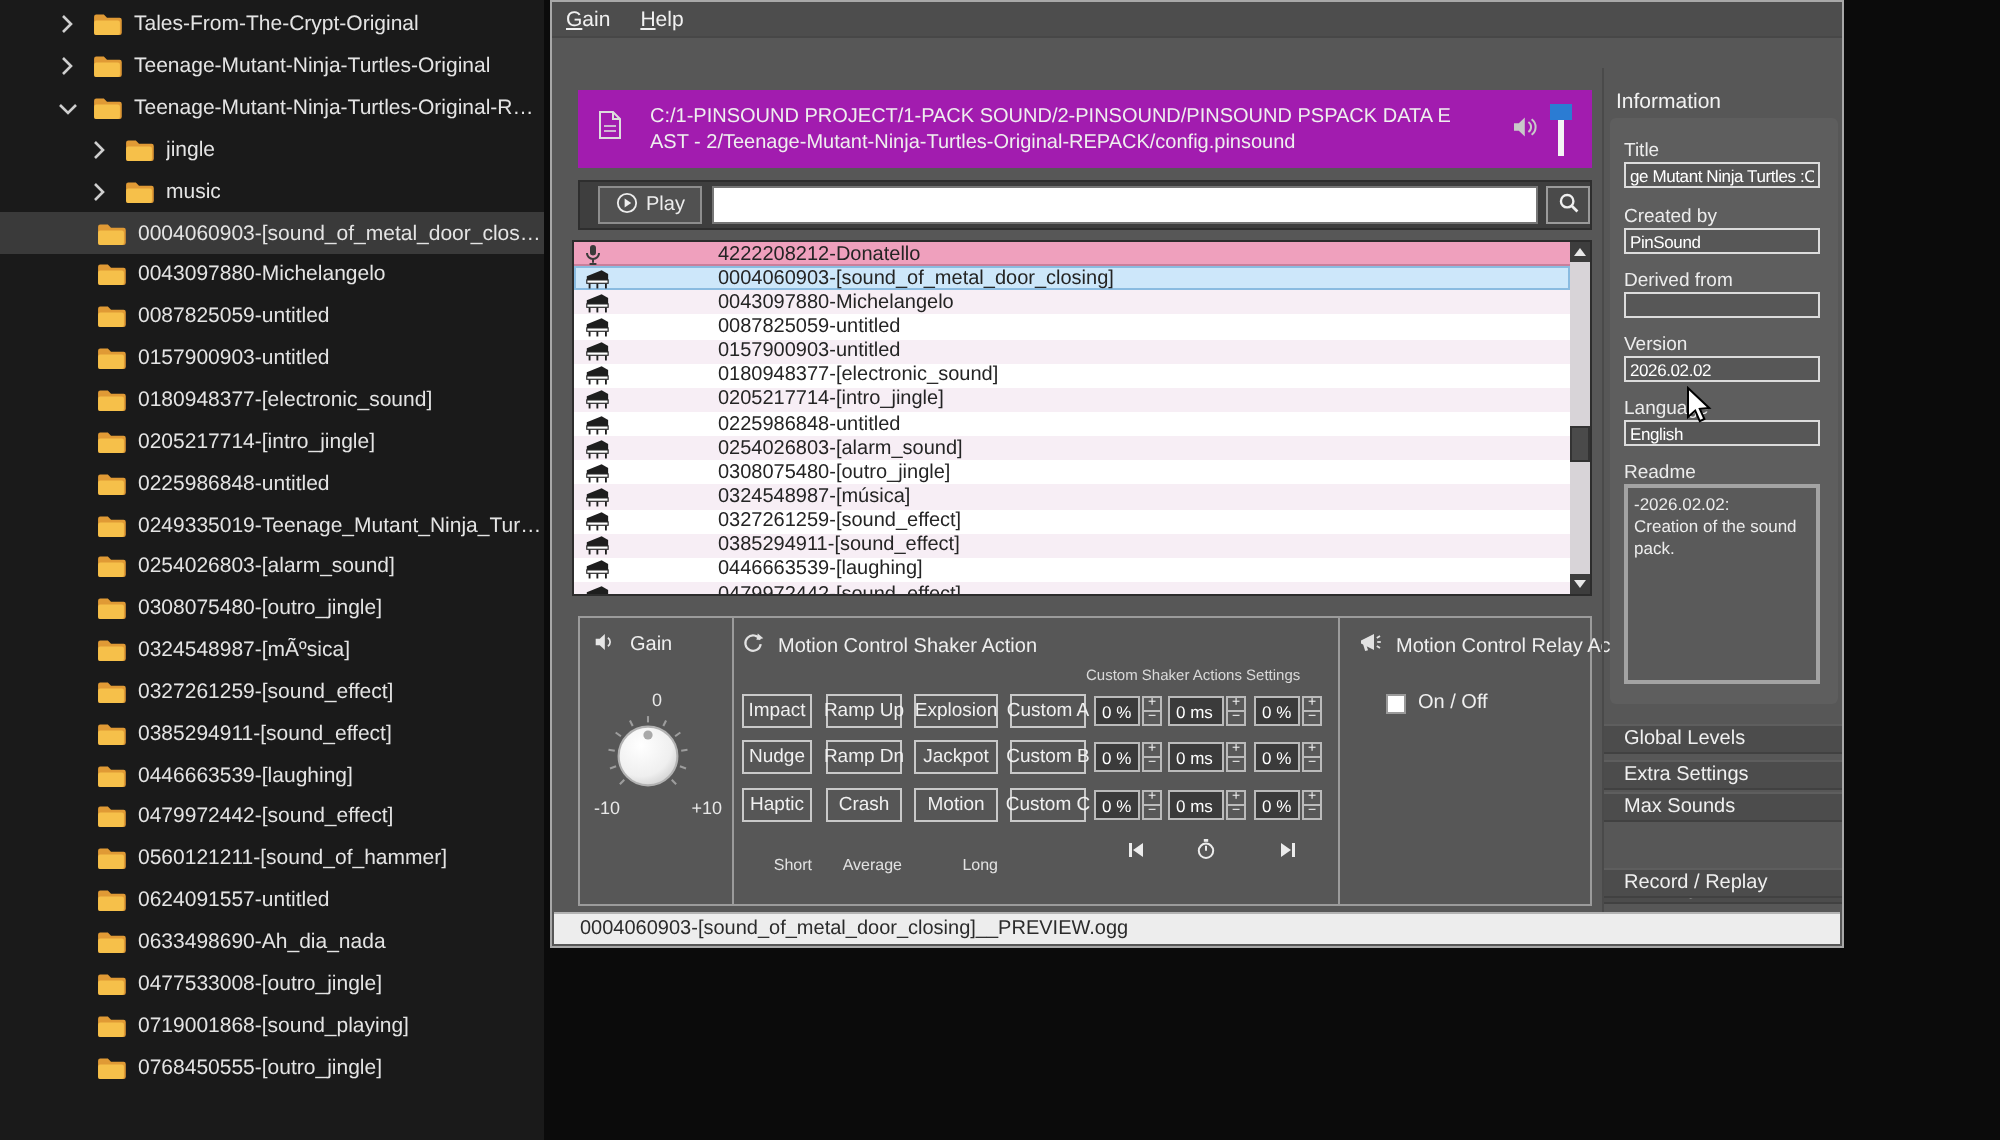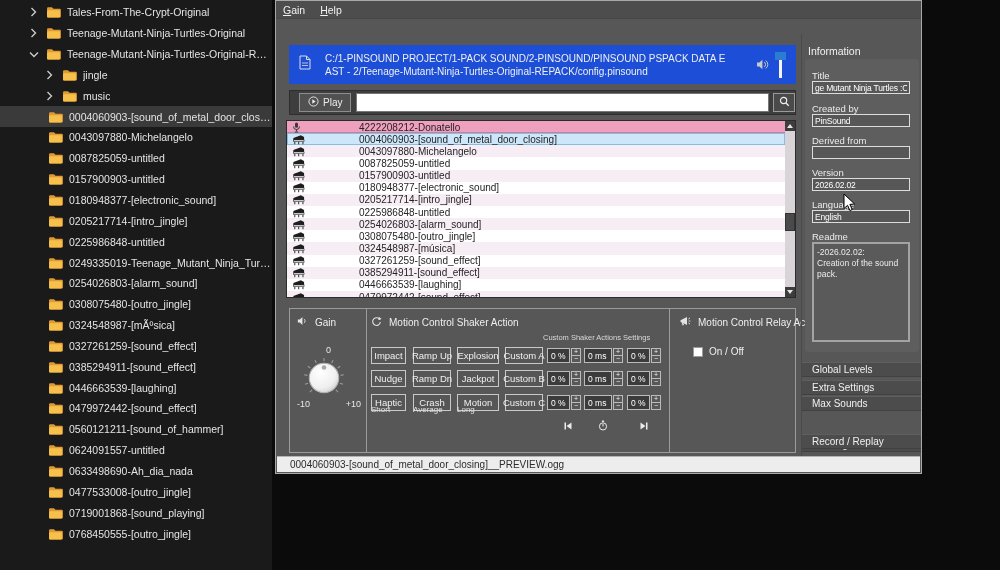--- a/index.html
+++ b/index.html
@@ -25,21 +25,21 @@
   .tb-controls{margin-left:auto;display:flex;height:100%}
   .tb-btn{width:30px;display:flex;align-items:center;justify-content:center}
   .gl-min{width:8px;height:1px;background:#3a3a3a}
   .gl-max{width:7px;height:6px;border:1px solid #3a3a3a}
   .gl-close{font-size:12px;line-height:10px;color:#3a3a3a}
   .menubar{height:17px;background:#4d4d4d;display:flex;align-items:center;padding-left:7px;gap:15px;border-bottom:1px solid #474747}
   .menu-item{color:#f1f1f1;font-size:10.5px}
   .menu-item::first-letter{text-decoration:underline}
 
   
-  .pathbox{position:absolute;left:13px;top:44px;width:507px;height:39px;background:#1d4ed8;display:flex;align-items:center}
+  .pathbox{position:absolute;left:13px;top:44px;width:507px;height:39px;background:#a21caf;display:flex;align-items:center}
   .doc-icon{margin-left:10px;flex:0 0 auto}
   .path-text{margin-left:14px;width:402px;font-size:10px;color:#efefef;line-height:13px;max-height:27px;overflow:hidden;word-break:break-all}
   .vol-wrap{margin-left:auto;margin-right:10px;display:flex;align-items:center;gap:6px}
   .vol-slider{position:relative;width:11px;height:26px}
   .vol-track{position:absolute;left:4px;top:2px;width:3px;height:24px;background:#f4f4f4}
   .vol-handle{position:absolute;left:0;top:0;width:11px;height:8px;background:#2b7cd3}
 
   
   .searchrow{position:absolute;left:13px;top:89px;width:507px;height:25px;background:#3e3e3e;border:1px solid #2e2e2e;box-sizing:border-box;display:flex;align-items:center}
   .play-btn{margin-left:9px;height:19px;padding:0 8px;background:#515151;border:1px solid #8d8d8d;color:#ededed;font-size:10px;display:flex;align-items:center;gap:4px}
@@ -82,21 +82,21 @@
   .r1{top:38px}.r2{top:61px}.r3{top:85px}
   .c1{left:4px;width:35px}.c2{left:46px;width:38px}.c3{left:90px;width:42px}.cust{left:138px;width:38px}
   .spin{position:absolute;display:flex;height:15px}
   .spin.r1{top:39px}.spin.r2{top:62px}.spin.r3{top:86px}
   .s1{left:180px}.s2{left:217px}.s3{left:260px}
   .spf{background:#3b3b3b;border:1px solid #bbb;box-sizing:border-box;color:#fff;font-size:8.5px;display:flex;align-items:center;padding-left:3px;white-space:nowrap}
   .s1 .spf,.s3 .spf{width:23px}.s2 .spf{width:28px}
   .spst{width:10px;display:flex;flex-direction:column;margin-left:1px}
   .spst span{flex:1;background:#585858;border:1px solid #bbb;box-sizing:border-box;color:#efefef;font-size:7px;line-height:5px;text-align:center}
   .spst .dn{margin-top:-1px}
-  .dur-lbl{position:absolute;top:96px;color:#e2e2e2;font-size:8px;text-align:left}
+  .dur-lbl{position:absolute;top:119px;color:#e2e2e2;font-size:8px;text-align:right}
   .dl1{left:4px;width:35px}.dl2{left:46px;width:38px}.dl3{left:90px;width:42px}
   .mini-ic{position:absolute;top:108px}
   .mi1{left:196px}.mi2{left:231px}.mi3{left:272px}
   .relay-chk{position:absolute;left:23px;top:37px;display:flex;align-items:center;gap:6px;color:#efefef;font-size:10px}
   .chk-box{width:10px;height:10px;background:#fff;border:1px solid #9a9a9a;box-sizing:border-box}
 
   
   .rightpanel{position:absolute;left:525px;top:33px;width:120px;height:424px;border-left:1px solid #4a4a4a}
   .info-title{position:absolute;left:6px;top:11px;color:#f2f2f2;font-size:10.5px}
   .info-panel{position:absolute;left:3px;top:25px;width:114px;height:293px;background:#5e5e5e;border-radius:3px}

